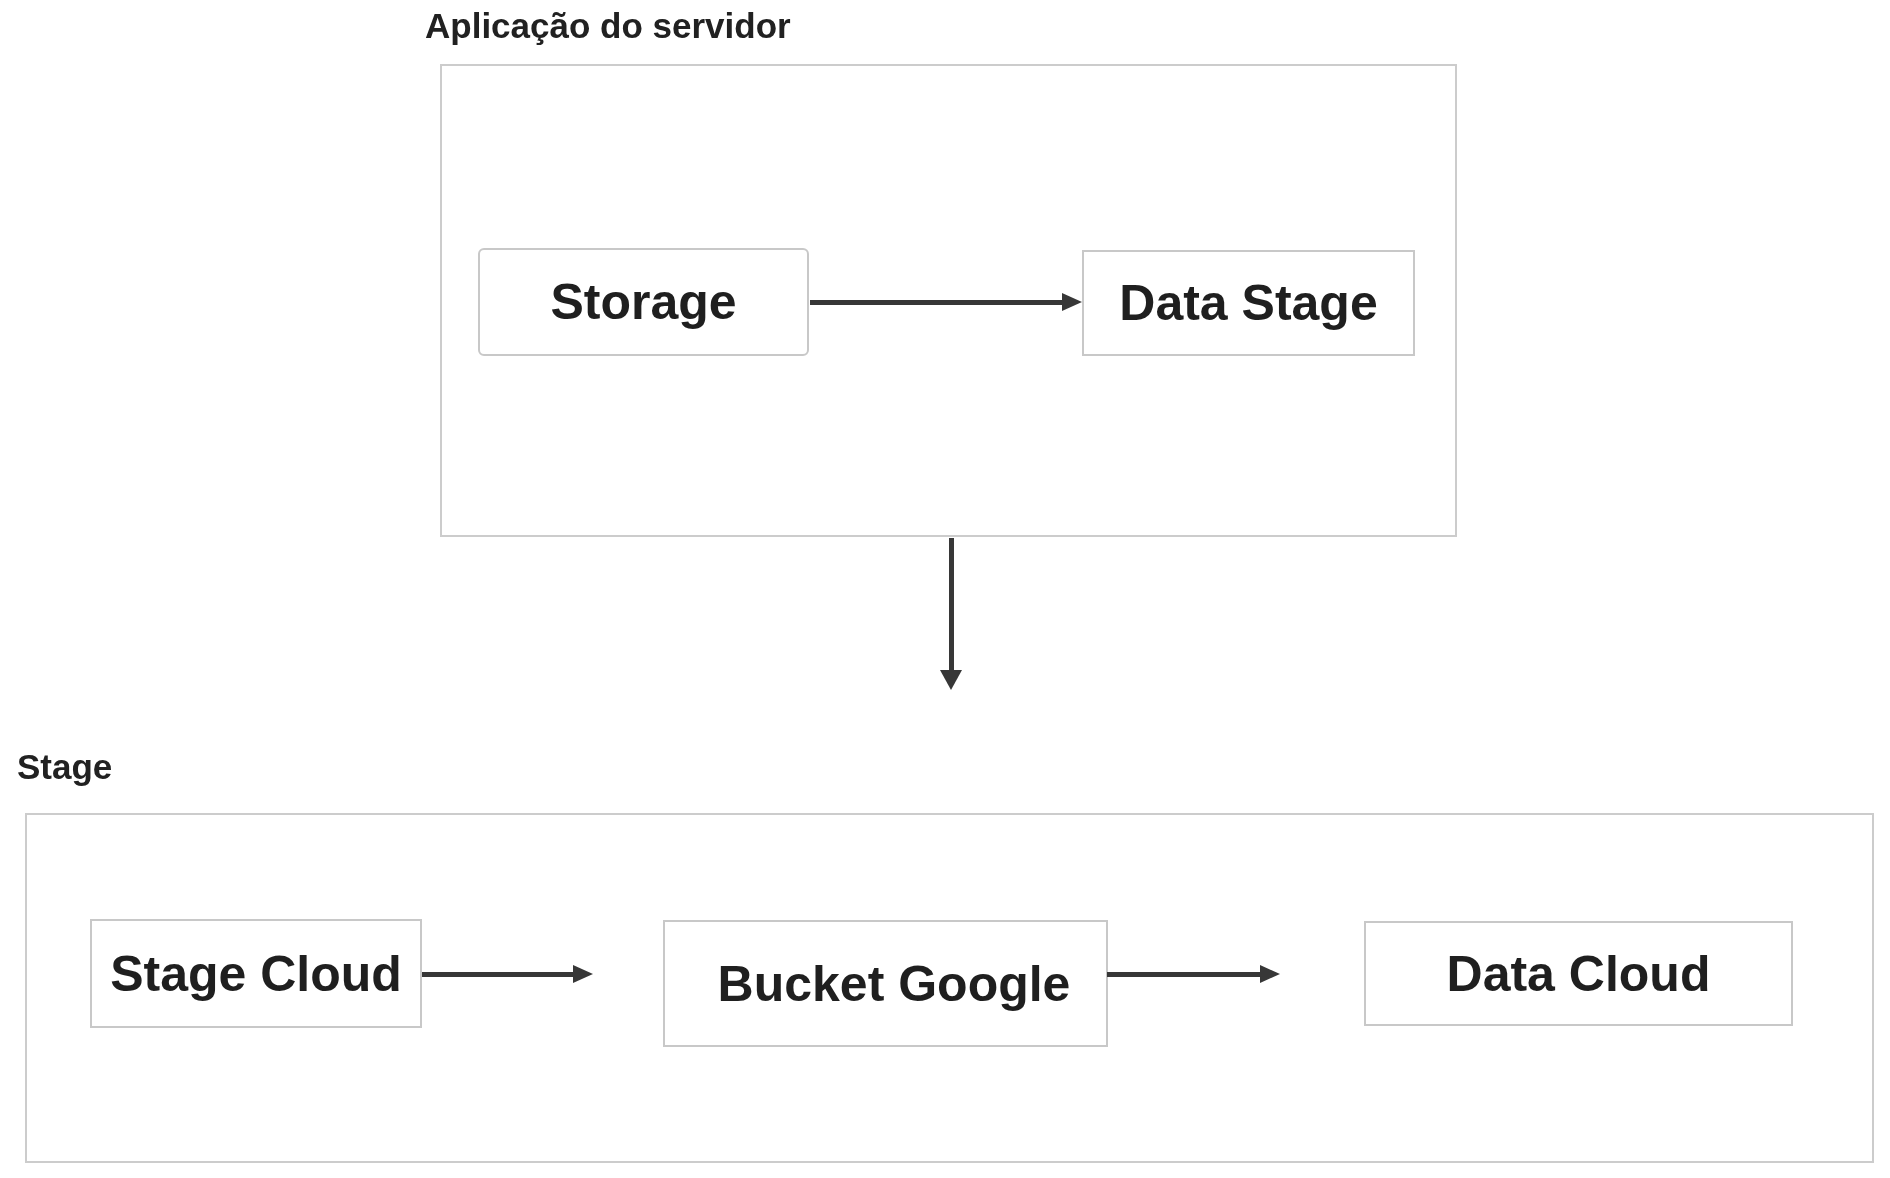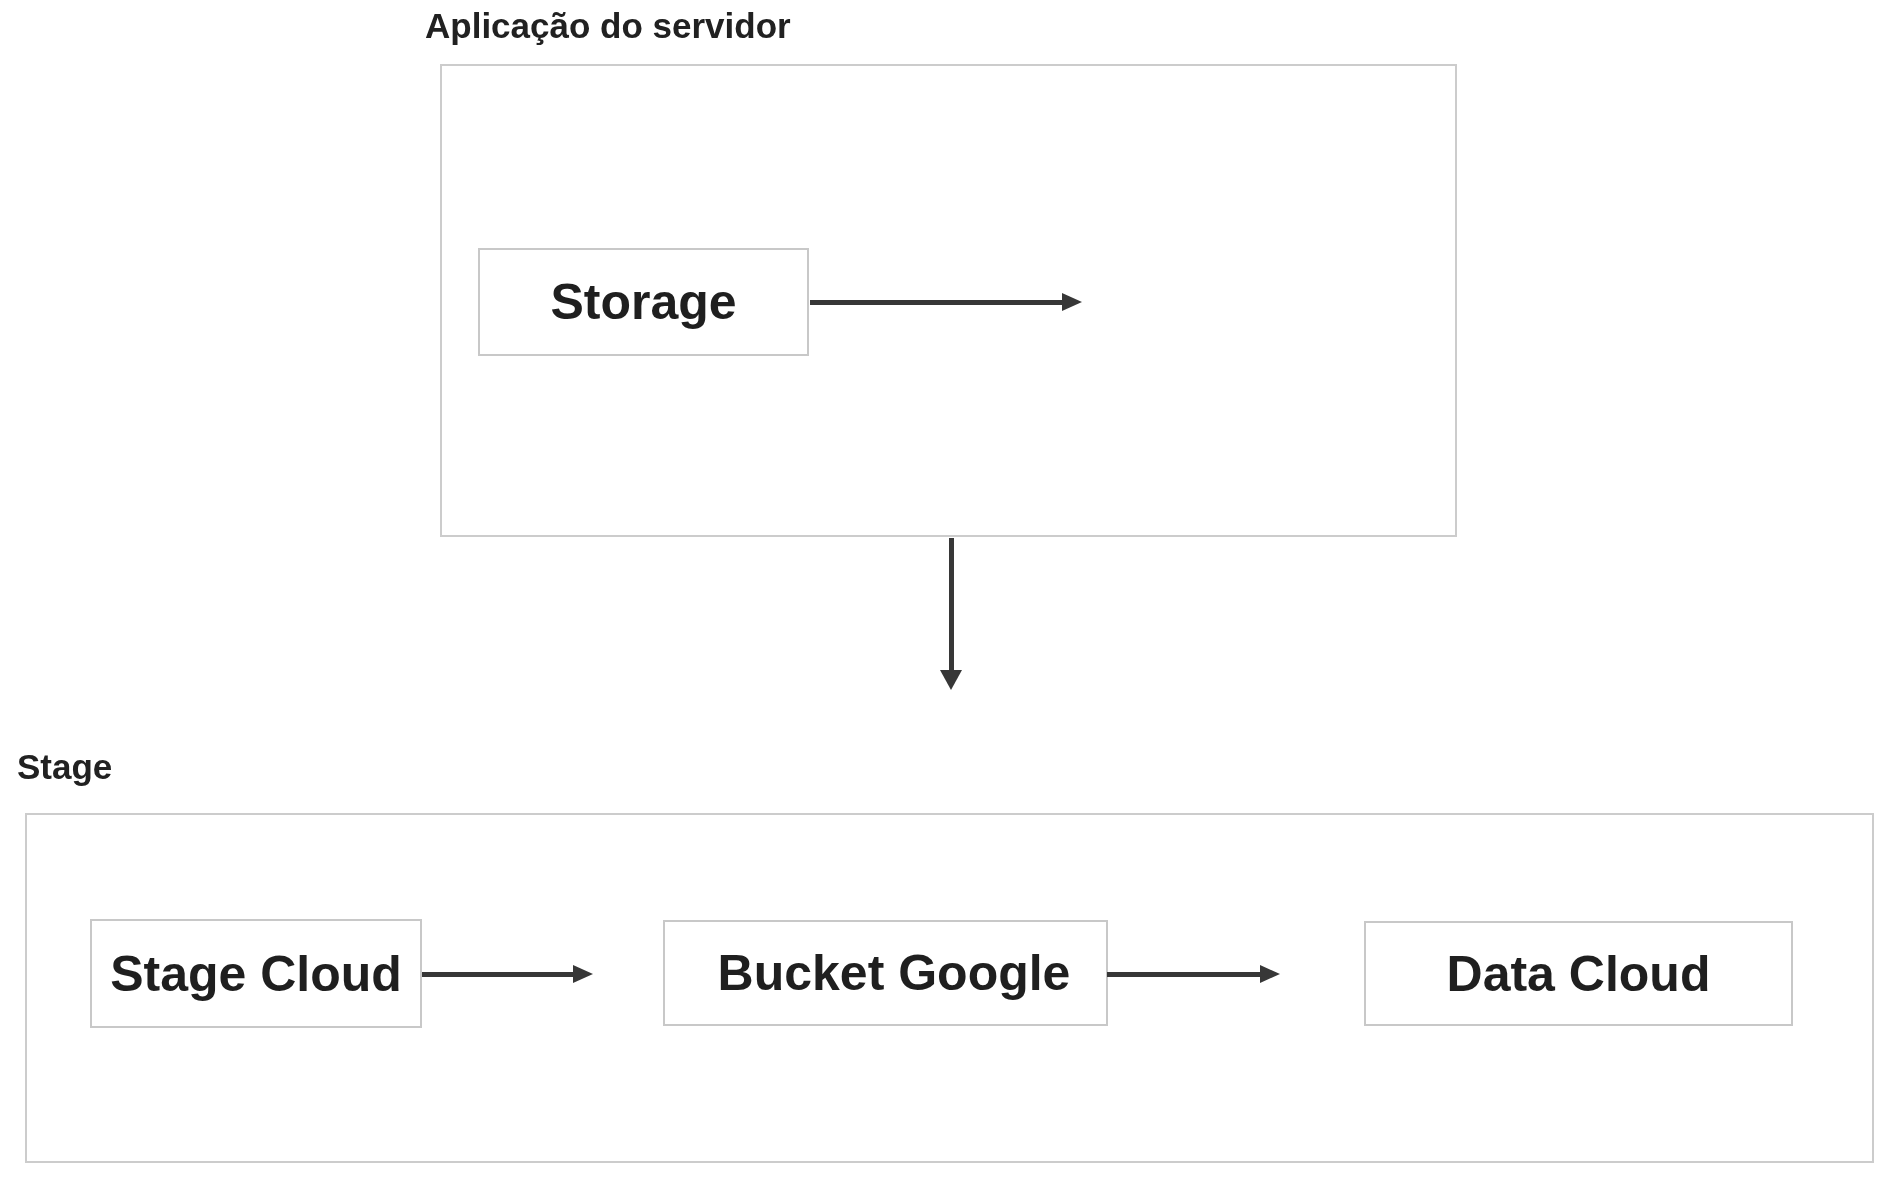--- a/index.html
+++ b/index.html
@@ -34,24 +34,24 @@
     border: 2px solid #c8c8c8;
     box-sizing: border-box;
     display: flex;
     align-items: center;
     justify-content: center;
     font-weight: 700;
     font-size: 50px;
     color: #1f1f1f;
     white-space: nowrap;
   }
-  .node-storage   { left: 478px;  top: 248px; width: 331px; height: 108px; }
+  .node-storage   { left: 478px;  top: 248px; width: 331px; height: 108px; border-radius: 6px; }
   .node-datastage { left: 1082px; top: 250px; width: 333px; height: 106px; }
   .node-qlik      { left: 90px;   top: 919px; width: 332px; height: 109px; }
-  .node-bucket    { left: 663px;  top: 920px; width: 445px; height: 106px; padding-left: 17px; }
+  .node-bucket    { left: 663px;  top: 920px; width: 445px; height: 127px; padding-left: 17px; }
   .node-datacloud { left: 1364px; top: 921px; width: 429px; height: 105px; }
 
   .arrow-line-h { position: absolute; height: 5px; background: #373737; }
   .arrow-line-v { position: absolute; width: 5px;  background: #373737; }
   .arrow-head-right {
     position: absolute; width: 0; height: 0;
     border-top: 9px solid transparent;
     border-bottom: 9px solid transparent;
     border-left: 20px solid #373737;
   }
@@ -80,20 +80,23 @@
 <div class="canvas">
 
   <div class="group-label server-label">Aplicação do servidor</div>
 
   <div class="group-box server-box"></div>
 
   <div class="node node-storage">
     <span>Storage</span>
   </div>
 
+  <div class="node node-datastage">
+    <span>Data Stage</span>
+  </div>
 
   <div>
     <div class="arrow-line-h a1-line"></div>
     <div class="arrow-head-right a1-head"></div>
   </div>
 
   <div>
     <div class="arrow-line-v a2-line"></div>
     <div class="arrow-head-down a2-head"></div>
   </div>

